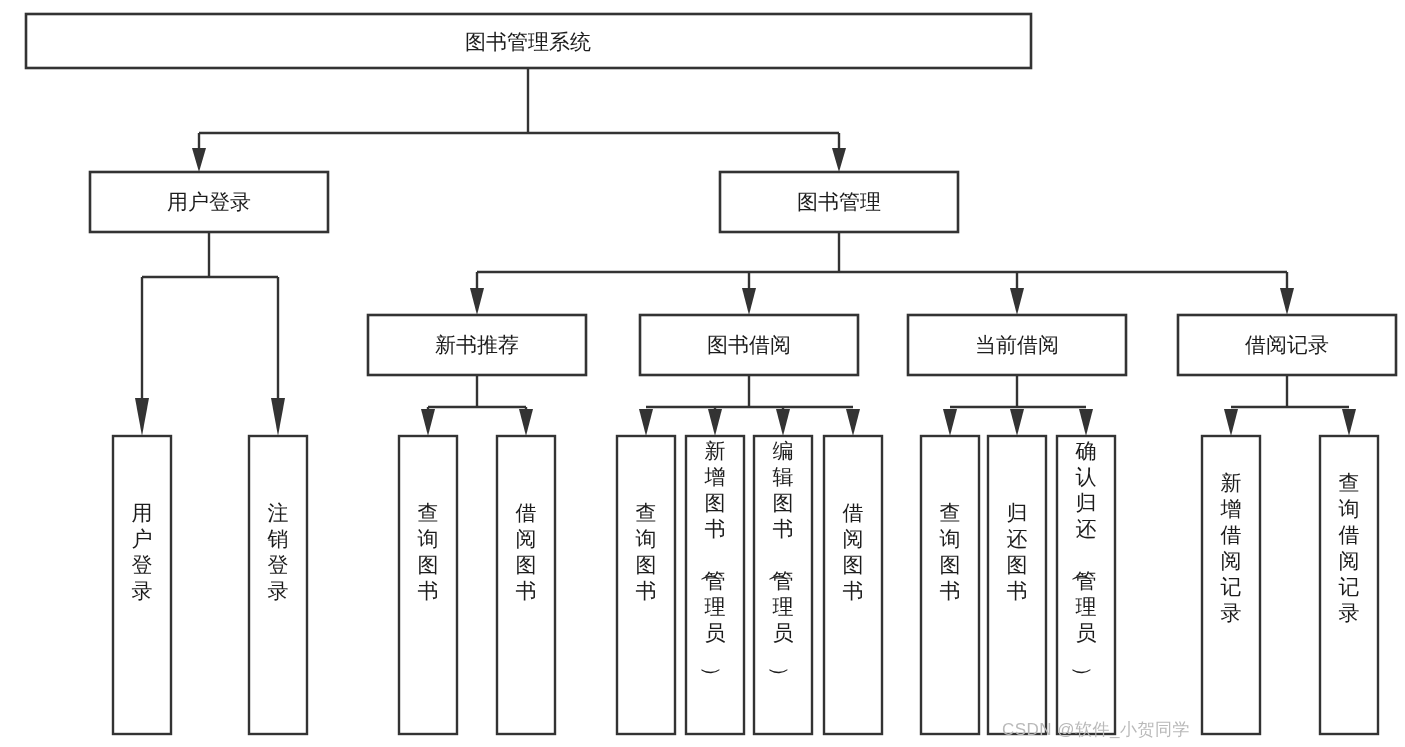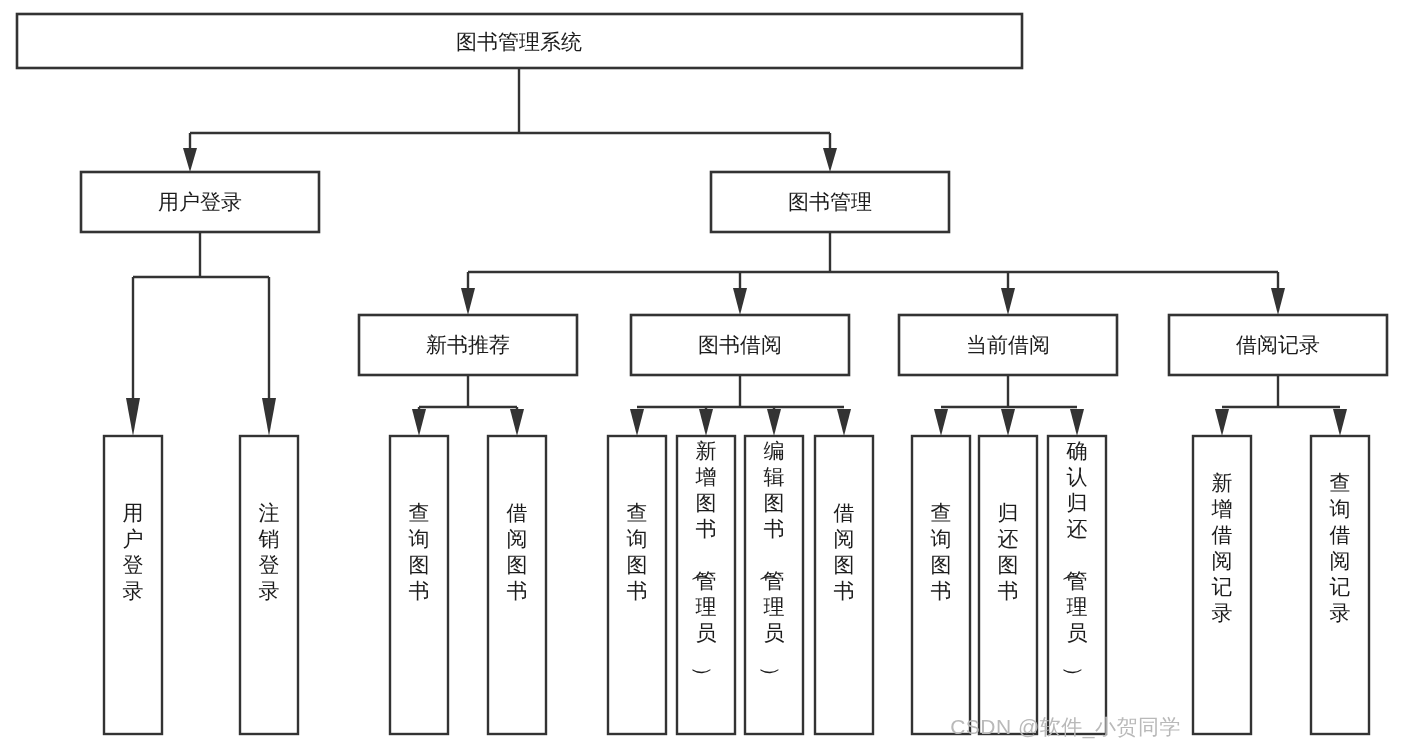--- a/index.html
+++ b/index.html
@@ -9,21 +9,21 @@
   }
   body {
     width: 1405px;
     height: 747px;
     font-family: "Liberation Sans", "DejaVu Sans", sans-serif;
     overflow: hidden;
     position: relative;
   }
   #diagram-root {
     position: absolute;
-    left: 0;
+    left: 9px;
     top: 0;
     width: 1189px;
     height: 747px;
   }
   svg.diagram {
     display: block;
     width: 1405px;
     height: 747px;
   }
   .node-rect {
@@ -55,21 +55,21 @@
     font-family: "Liberation Sans", "DejaVu Sans", sans-serif;
     font-size: 21px;
     fill: #1c1c1c;
     text-anchor: middle;
   }
   .watermark {
     position: absolute;
     right: 8px;
     bottom: 6px;
     font-family: "Liberation Sans", "DejaVu Sans", sans-serif;
-    font-size: 21px;
+    font-size: 17px;
     color: #b9b9b9;
     letter-spacing: 0.5px;
     white-space: nowrap;
     pointer-events: none;
   }
 </style>
 </head>
 <body>
 
 <div id="diagram-root">

